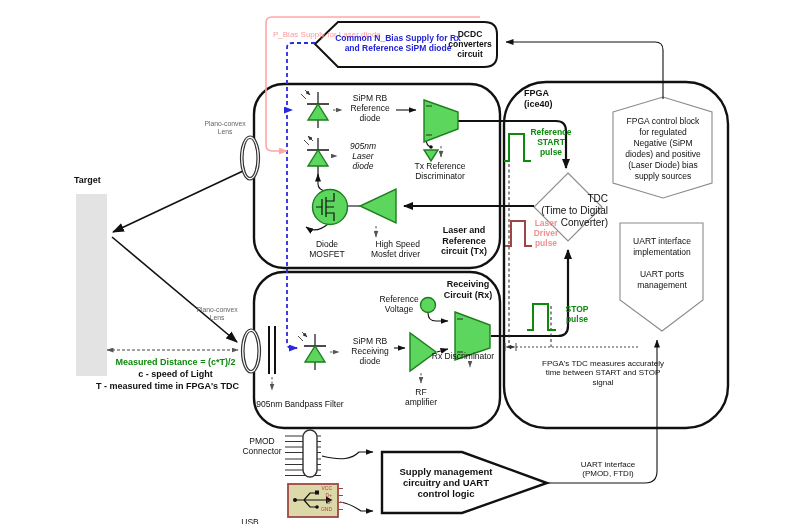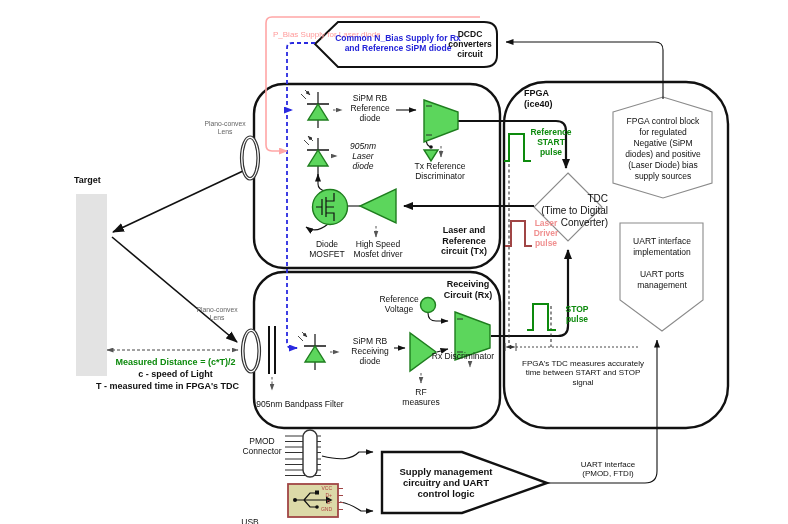--- a/index.html
+++ b/index.html
@@ -212,49 +212,49 @@
 for regulated
 Negative (SiPM
 diodes) and positive
 (Laser Diode) bias
 supply sources</div>
 <div class="lbl" style="left:612px;top:236px;width:100px;line-height:11px;">UART interface
 implementation
 
 UART ports
 management</div>
-<div class="lbl f8" style="left:504px;top:359px;width:158px;">FPGA's TDC measures accurately
+<div class="lbl f8" style="left:524px;top:359px;width:158px;">FPGA's TDC measures accurately
 time between START and STOP
 signal</div>
 
 <div class="lbl" style="left:344px;top:93px;width:52px;">SiPM RB
 Reference
 diode</div>
 <div class="lbl" style="left:340px;top:141px;width:46px;font-style:italic;">905nm
 Laser
 diode</div>
 <div class="lbl" style="left:398px;top:161px;width:84px;">Tx Reference
 Discriminator</div>
 <div class="lbl" style="left:297px;top:239px;width:60px;">Diode
 MOSFET</div>
-<div class="lbl" style="left:336px;top:239px;width:84px;">High Speed
+<div class="lbl" style="left:336px;top:239px;width:84px;text-align:right;">High Speed
 Mosfet driver</div>
 <div class="lbl bold f9" style="left:424px;top:225px;width:80px;">Laser and
 Reference
 circuit (Tx)</div>
 
 <div class="lbl bold f9" style="left:426px;top:279px;width:84px;">Receiving
 Circuit (Rx)</div>
 <div class="lbl" style="left:368px;top:294px;width:62px;">Reference
 Voltage</div>
 <div class="lbl" style="left:344px;top:336px;width:52px;">SiPM RB
 Receiving
 diode</div>
 <div class="lbl" style="left:396px;top:387px;width:50px;">RF
-measures</div>
+amplifier</div>
 <div class="lbl" style="left:411px;top:351px;width:104px;">Rx Discriminator</div>
 
 <div class="lbl bold left f9" style="left:74px;top:175px;">Target</div>
 <div class="lbl gray tiny" style="left:196px;top:120px;width:58px;">Plano-convex
 Lens</div>
 <div class="lbl gray tiny" style="left:188px;top:306px;width:58px;">Plano-convex
 Lens</div>
 <div class="lbl green bold f9" style="left:93px;top:357px;width:165px;">Measured Distance = (c*T)/2</div>
 <div class="lbl bold f9" style="left:93px;top:369px;width:165px;">c - speed of Light</div>
 <div class="lbl bold f9" style="left:85px;top:381px;width:165px;">T - measured time in FPGA's TDC</div>

